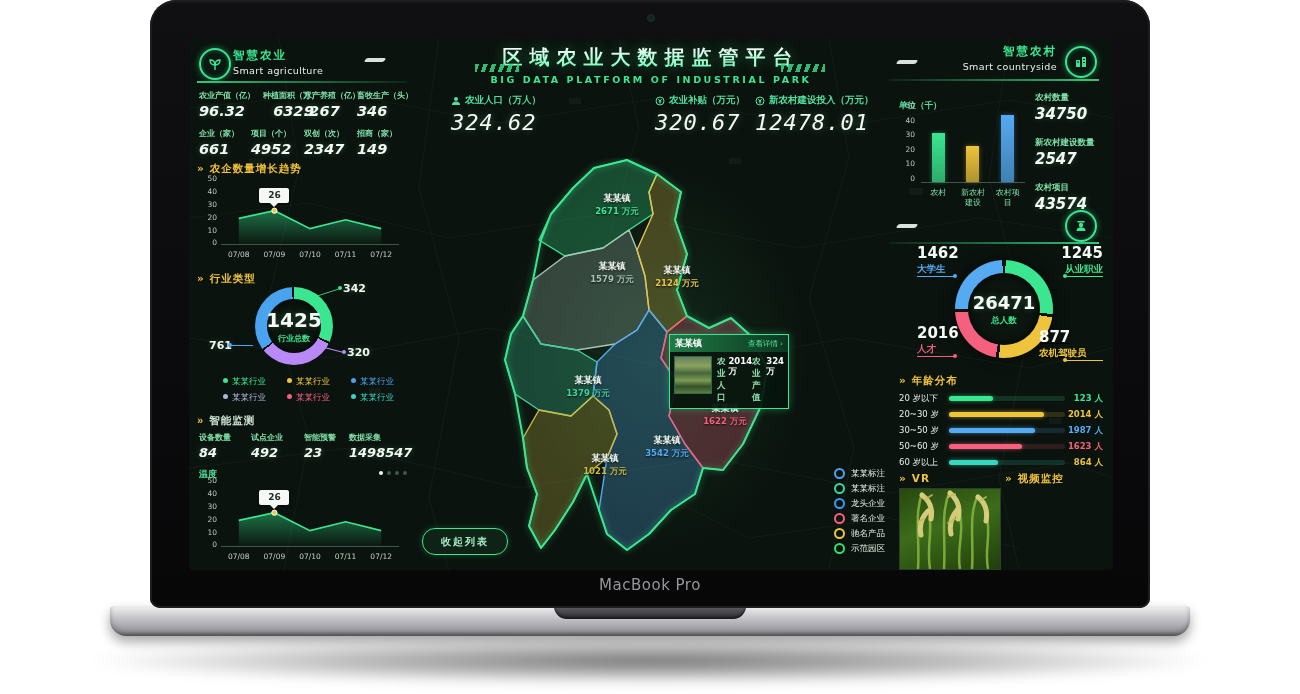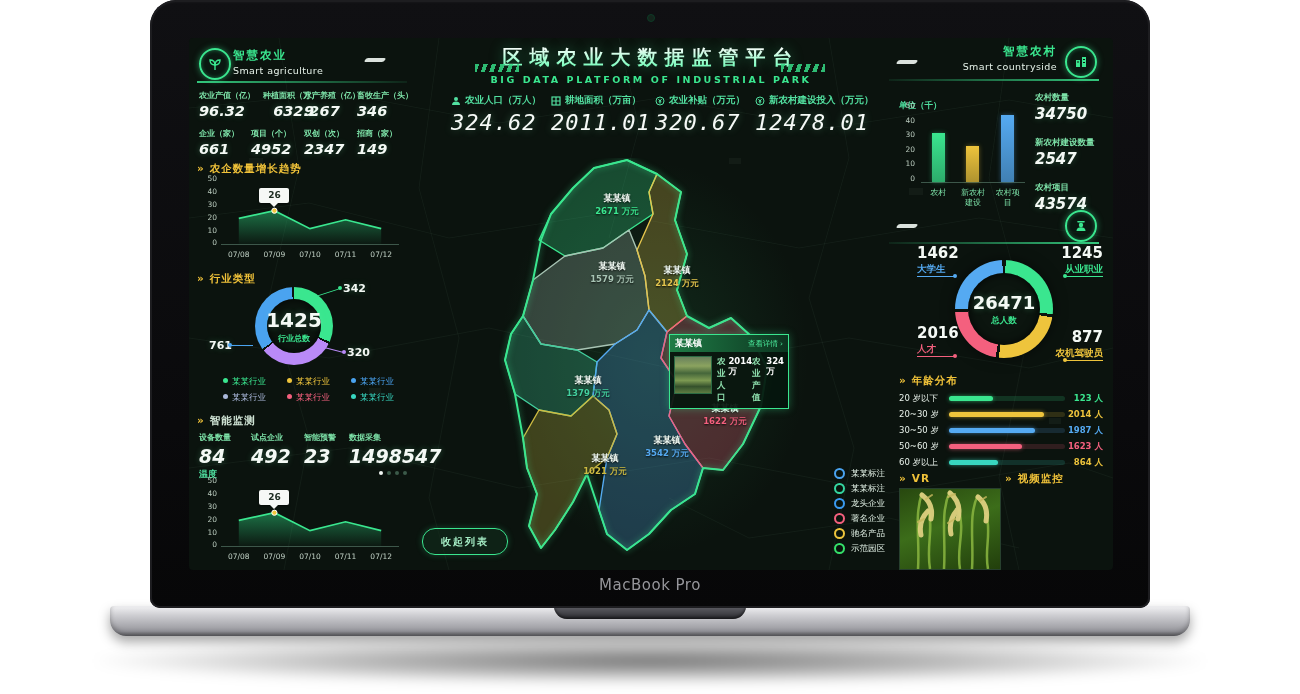--- a/index.html
+++ b/index.html
@@ -26,21 +26,21 @@
   .hline.r{background:linear-gradient(270deg,rgba(58,230,143,.85),rgba(58,230,143,.08));}
   .dash{width:20px;height:4px;background:#eef4ef;border-radius:2px;transform:skewX(-32deg);opacity:.92;}
   .ring-icon{width:28px;height:28px;border-radius:50%;border:2px solid #3ae68f;box-shadow:0 0 6px rgba(58,230,143,.5), inset 0 0 4px rgba(58,230,143,.4);display:flex;align-items:center;justify-content:center;background:rgba(10,30,20,.5);}
   .p-title{font-size:11.5px;font-weight:bold;color:#3ae68f;letter-spacing:2px;}
   .p-sub{font-size:9.5px;color:#e6f2e9;margin-top:2px;letter-spacing:.4px;}
   .num{font-style:italic;font-weight:bold;color:#f4f9f5;text-shadow:0 0 6px rgba(120,255,180,.25);}
 
   
   .stat-label{font-size:8px;color:#7de2a8;font-weight:bold;white-space:nowrap;}
   .stat-value{font-size:14.5px;margin-top:2px;}
-  .stat-value.small{font-size:19px;font-style:italic;}
+  .stat-value.small{font-size:13px;font-style:italic;}
 
   
   .line-chart{position:absolute;width:208px;height:90px;}
   .yaxis{position:absolute;left:0;top:-3px;width:20px;height:72px;display:flex;flex-direction:column;justify-content:space-between;align-items:flex-end;}
   .yaxis span{font-size:7.5px;color:#b9cabd;line-height:1;}
   .plotbox{position:absolute;left:24px;top:2px;width:178px;height:64px;border-bottom:1px solid #3d574a;}
   .xaxis{position:absolute;left:24px;top:72px;width:178px;display:flex;}
   .xaxis span{flex:1;text-align:center;font-size:7.5px;color:#c2d2c6;}
   .chart-tip{position:absolute;width:30px;height:15px;background:#f6f8f6;border-radius:2px;color:#1c2b20;font-size:9px;font-weight:bold;text-align:center;line-height:15px;box-shadow:0 1px 2px rgba(0,0,0,.5);}
   .chart-tip:after{content:"";position:absolute;left:11px;bottom:-4px;border:4px solid transparent;border-top-color:#f6f8f6;border-bottom:0;}
@@ -240,21 +240,21 @@
 
         <div class="abs" style="left:26px;top:332px;width:186px;">
           <span class="lg-item abs" style="left:0;top:0;"><i class="legend-dot" style="background: rgb(58, 230, 143);"></i><span style="color: rgb(58, 230, 143);">某某行业</span></span>
           <span class="lg-item abs" style="left:64px;top:0;"><i class="legend-dot" style="background: rgb(238, 196, 60);"></i><span style="color: rgb(238, 196, 60);">某某行业</span></span>
           <span class="lg-item abs" style="left:128px;top:0;"><i class="legend-dot" style="background: rgb(74, 163, 240);"></i><span style="color: rgb(74, 163, 240);">某某行业</span></span>
           <span class="lg-item abs" style="left:0;top:16px;"><i class="legend-dot" style="background: rgb(170, 184, 218);"></i><span style="color: rgb(170, 184, 218);">某某行业</span></span>
           <span class="lg-item abs" style="left:64px;top:16px;"><i class="legend-dot" style="background: rgb(244, 96, 126);"></i><span style="color: rgb(244, 96, 126);">某某行业</span></span>
           <span class="lg-item abs" style="left:128px;top:16px;"><i class="legend-dot" style="background: rgb(56, 214, 192);"></i><span style="color: rgb(56, 214, 192);">某某行业</span></span>
         </div>
 
-        <div class="sec-title pale abs" style="left:0;top:370px;"><span class="arr">»</span><span>智能监测</span></div>
+        <div class="sec-title pale abs" style="left:0;top:370px;font-family:Liberation Mono, monospace;"><span class="arr">»</span><span>智能监测</span></div>
         <div class="abs" style="left:0;top:388px;width:212px;">
           <div class="abs" style="left:2px;top:0;">
               <div class="stat-label">设备数量</div>
               <div class="num stat-value small">84</div>
             </div>
           <div class="abs" style="left:54px;top:0;">
               <div class="stat-label">试点企业</div>
               <div class="num stat-value small">492</div>
             </div>
           <div class="abs" style="left:107px;top:0;">
@@ -311,30 +311,20 @@
       <div class="panel abs" style="left:230px;top:56px;width:464px;height:48px;">
         <div class="abs" style="left:32px;top:0;">
           <div class="kpi-label">
               <svg width="10" height="10" viewBox="0 0 10 10" fill="#52e0a0">
                 <circle cx="5" cy="3" r="2"></circle>
                 <path d="M1 9 C1 6.5 3 5.6 5 5.6 C7 5.6 9 6.5 9 9 Z"></path>
               </svg>
               <span>农业人口（万人）</span>
             </div>
           <div class="kpi-value">324.62</div>
-        </div>
-        <div class="abs" style="left:132px;top:0;">
-          <div class="kpi-label">
-              <svg width="10" height="10" viewBox="0 0 10 10" fill="none" stroke="#52e0a0" stroke-width="1.2">
-                <rect x="1" y="1" width="8" height="8"></rect>
-                <path d="M1 5 H9 M5 1 V9"></path>
-              </svg>
-              <span>耕地面积（万亩）</span>
-            </div>
-          <div class="kpi-value">2011.01</div>
         </div>
         <div class="abs" style="left:236px;top:0;">
           <div class="kpi-label">
               <svg width="10" height="10" viewBox="0 0 10 10" fill="none" stroke="#52e0a0" stroke-width="1">
                 <circle cx="5" cy="5" r="4"></circle>
                 <path d="M3.4 3 L5 5.2 L6.6 3 M5 5.2 V7.6 M3.6 5.8 H6.4"></path>
               </svg>
               <span>农业补贴（万元）</span>
             </div>
           <div class="kpi-value">320.67</div>
@@ -518,21 +508,21 @@
           <div class="corner-lbl" style="color: rgb(58, 230, 143);">从业职业</div>
           <div class="co-line" style="left: 14px; top: 32px; width: 38px; background: rgb(58, 230, 143);"></div>
           <div class="co-dot" style="left: 12px; top: 30px; background: rgb(58, 230, 143);"></div>
         </div>
         <div class="abs" style="left:28px;top:280px;">
           <div class="corner-val">2016</div>
           <div class="corner-lbl" style="color: rgb(244, 96, 126);">人才</div>
           <div class="co-line" style="left: 0px; top: 32px; width: 38px; background: rgb(244, 96, 126);"></div>
           <div class="co-dot" style="left: 36px; top: 30px; background: rgb(244, 96, 126);"></div>
         </div>
-        <div class="abs" style="left:150px;top:284px;width:64px;text-align:right;">
+        <div class="abs" style="left:150px;top:284px;width:64px;text-align:left;text-decoration:underline;">
           <div class="corner-val">877</div>
           <div class="corner-lbl" style="color: rgb(238, 196, 60);">农机驾驶员</div>
           <div class="co-line" style="left: 26px; top: 32px; width: 38px; background: rgb(238, 196, 60);"></div>
           <div class="co-dot" style="left: 24px; top: 30px; background: rgb(238, 196, 60);"></div>
         </div>
 
         <div class="sec-title abs" style="left:10px;top:330px;"><span class="arr">»</span><span>年龄分布</span></div>
         <div class="abs" id="age-rows" style="left:10px;top:348px;width:204px;">
           <div class="abs age-row" style="left:0;top:0;width:204px;height:12px;">
               <span class="age-label abs" style="left:0;top:1px;">20 岁以下</span>

